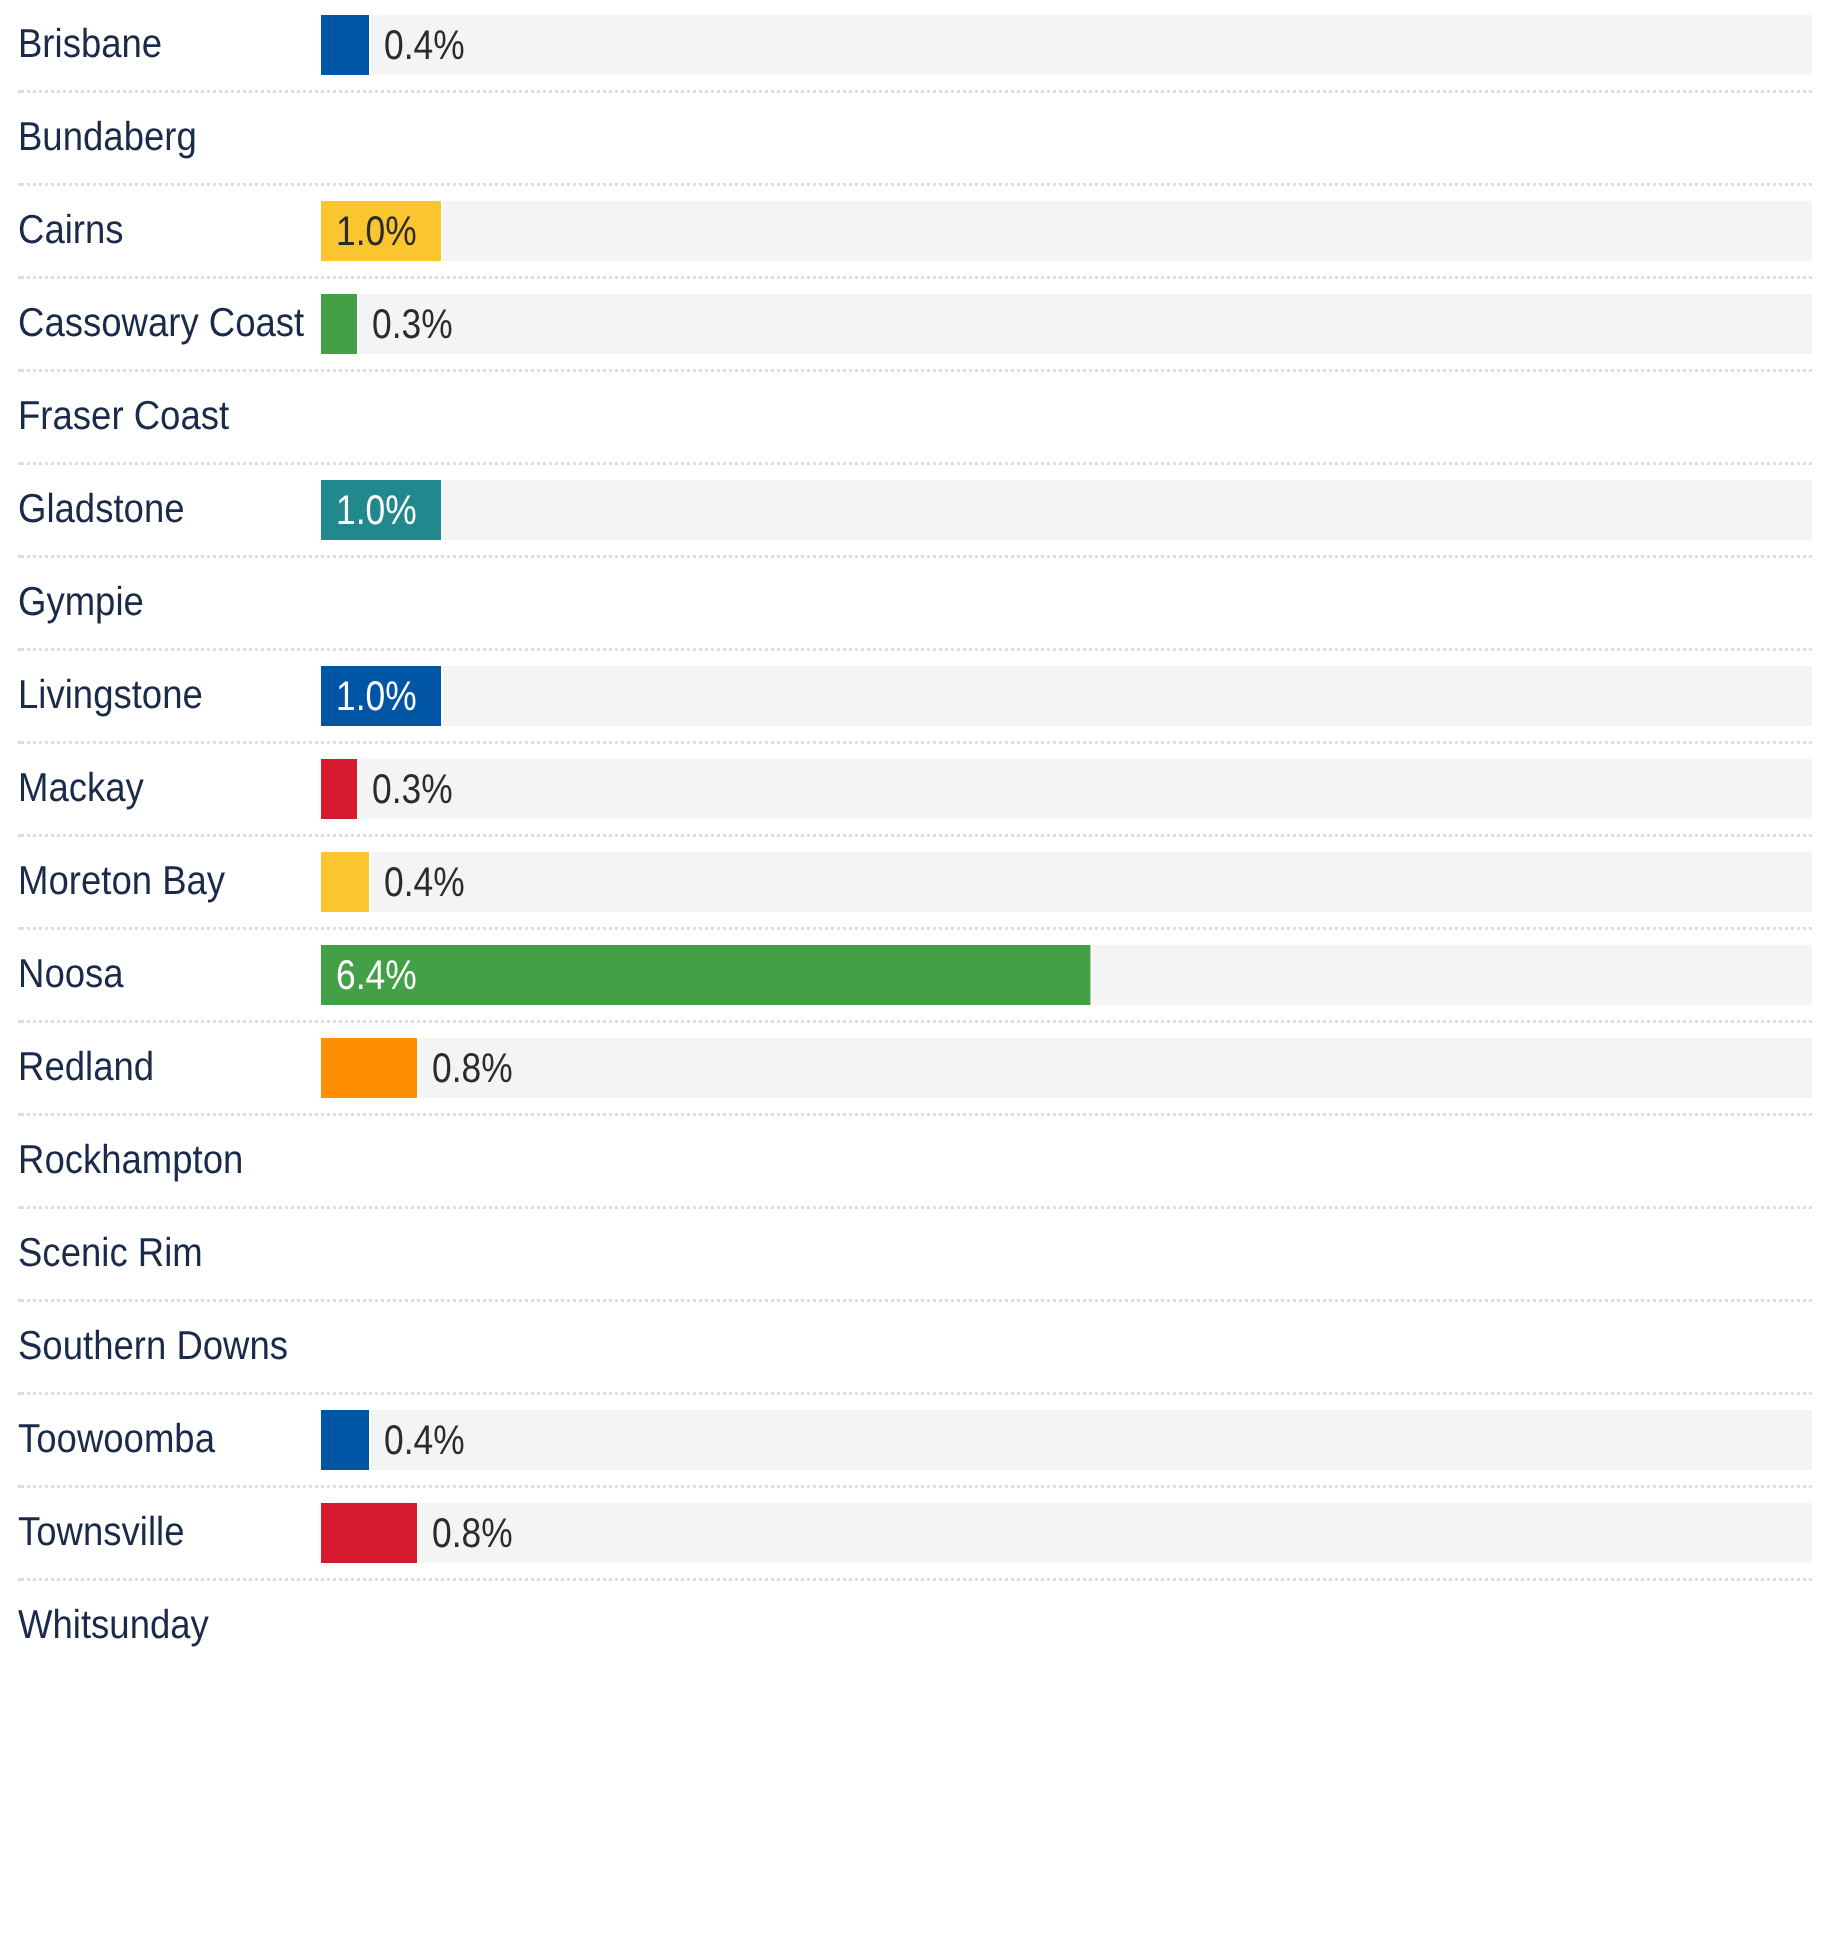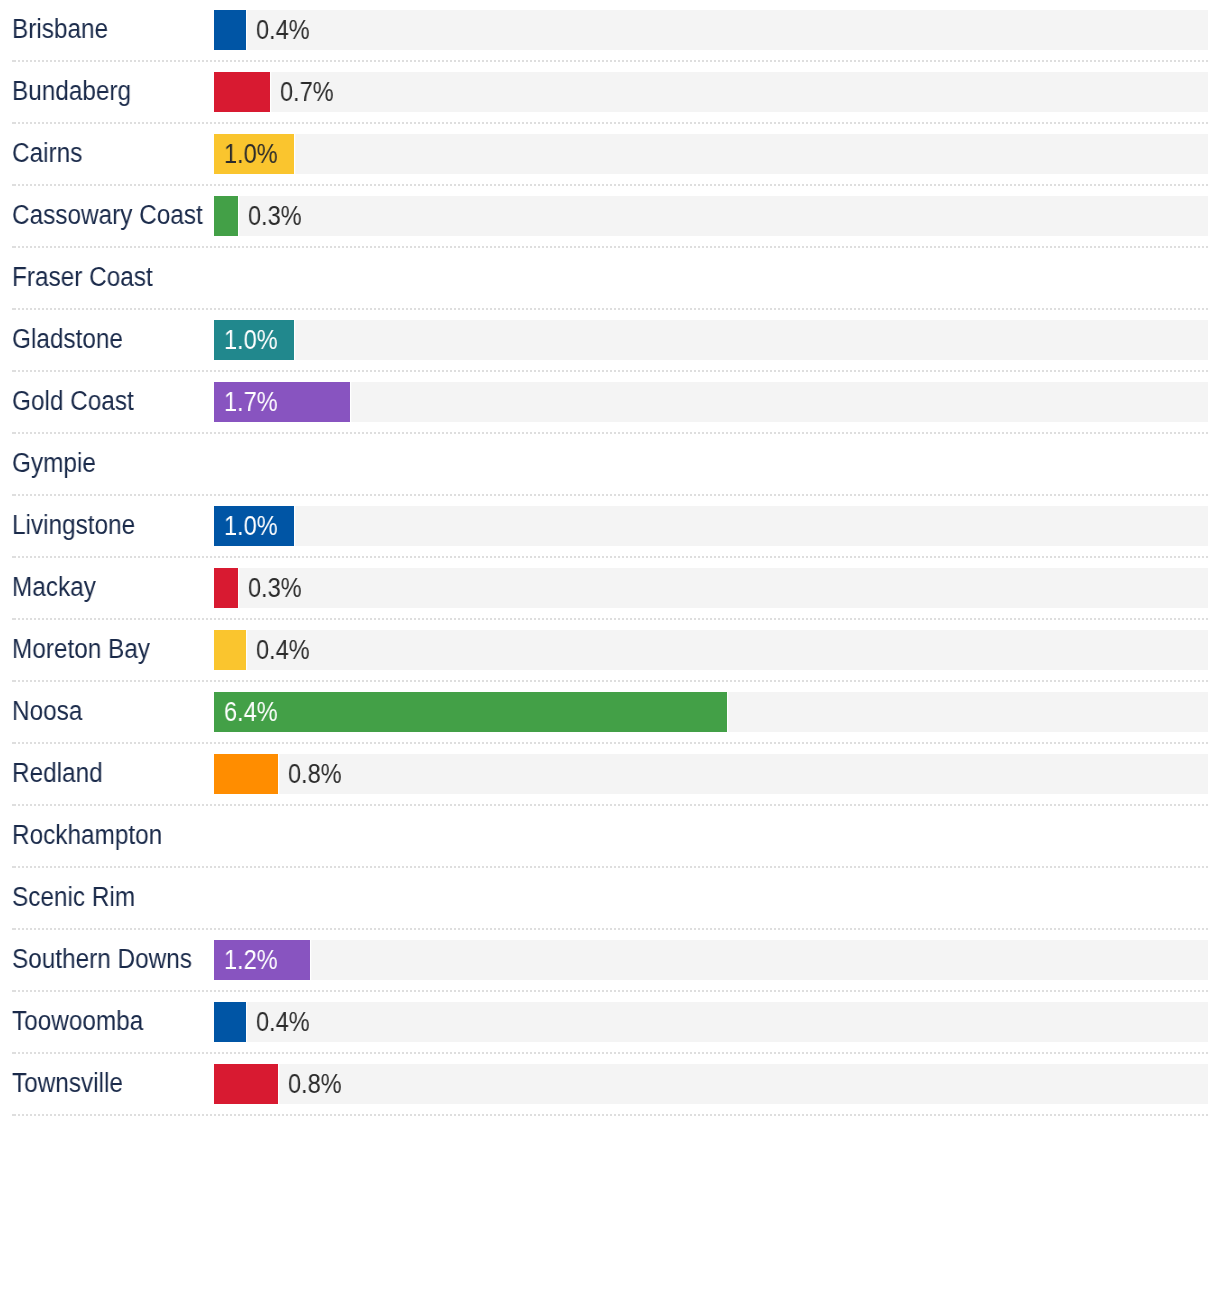--- a/index.html
+++ b/index.html
@@ -38,24 +38,20 @@
     <div class="divider"></div>
     <div class="cat">Brisbane</div>
     <div class="track">
       <div class="bar" style="width: 32.0645px; background: rgb(0, 85, 165);"></div>
       <div class="val" style="left: 41.8645px;">0.4%</div>
     </div>
   </div>
   <div class="row">
     <div class="divider"></div>
     <div class="cat">Bundaberg</div>
-    <div class="track">
-      <div class="bar" style="width: 56.1129px; background: rgb(216, 26, 49);"></div>
-      <div class="val" style="left: 65.9129px;">0.7%</div>
-    </div>
   </div>
   <div class="row">
     <div class="divider"></div>
     <div class="cat">Cairns</div>
     <div class="track">
       <div class="bar" style="width: 80.1613px; background: rgb(250, 197, 46);"></div>
       <div class="val" style="left: 9.8px;">1.0%</div>
     </div>
   </div>
   <div class="row">
@@ -69,28 +65,20 @@
   <div class="row">
     <div class="divider"></div>
     <div class="cat">Fraser Coast</div>
   </div>
   <div class="row">
     <div class="divider"></div>
     <div class="cat">Gladstone</div>
     <div class="track">
       <div class="bar" style="width: 80.1613px; background: rgb(33, 136, 141);"></div>
       <div class="val on-bar-light" style="left: 9.8px;">1.0%</div>
-    </div>
-  </div>
-  <div class="row">
-    <div class="divider"></div>
-    <div class="cat">Gold Coast</div>
-    <div class="track">
-      <div class="bar" style="width: 136.274px; background: rgb(136, 84, 192);"></div>
-      <div class="val on-bar-light" style="left: 9.8px;">1.7%</div>
     </div>
   </div>
   <div class="row">
     <div class="divider"></div>
     <div class="cat">Gympie</div>
   </div>
   <div class="row">
     <div class="divider"></div>
     <div class="cat">Livingstone</div>
     <div class="track">
@@ -134,24 +122,20 @@
     <div class="divider"></div>
     <div class="cat">Rockhampton</div>
   </div>
   <div class="row">
     <div class="divider"></div>
     <div class="cat">Scenic Rim</div>
   </div>
   <div class="row">
     <div class="divider"></div>
     <div class="cat">Southern Downs</div>
-    <div class="track">
-      <div class="bar" style="width: 96.1935px; background: rgb(136, 84, 192);"></div>
-      <div class="val on-bar-light" style="left: 9.8px;">1.2%</div>
-    </div>
   </div>
   <div class="row">
     <div class="divider"></div>
     <div class="cat">Toowoomba</div>
     <div class="track">
       <div class="bar" style="width: 32.0645px; background: rgb(0, 85, 165);"></div>
       <div class="val" style="left: 41.8645px;">0.4%</div>
     </div>
   </div>
   <div class="row">

